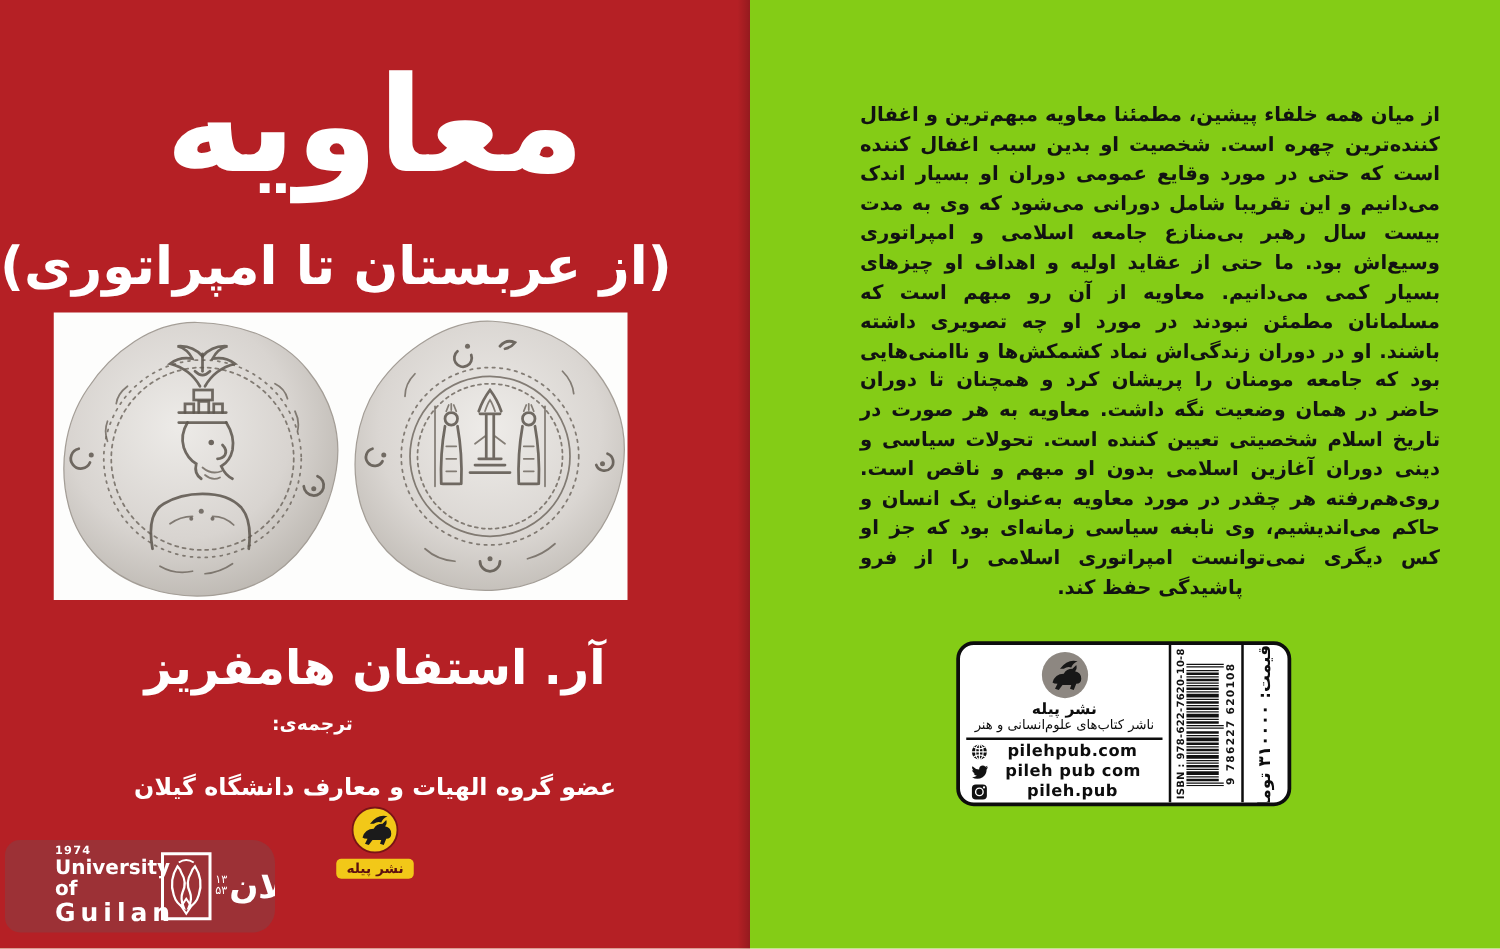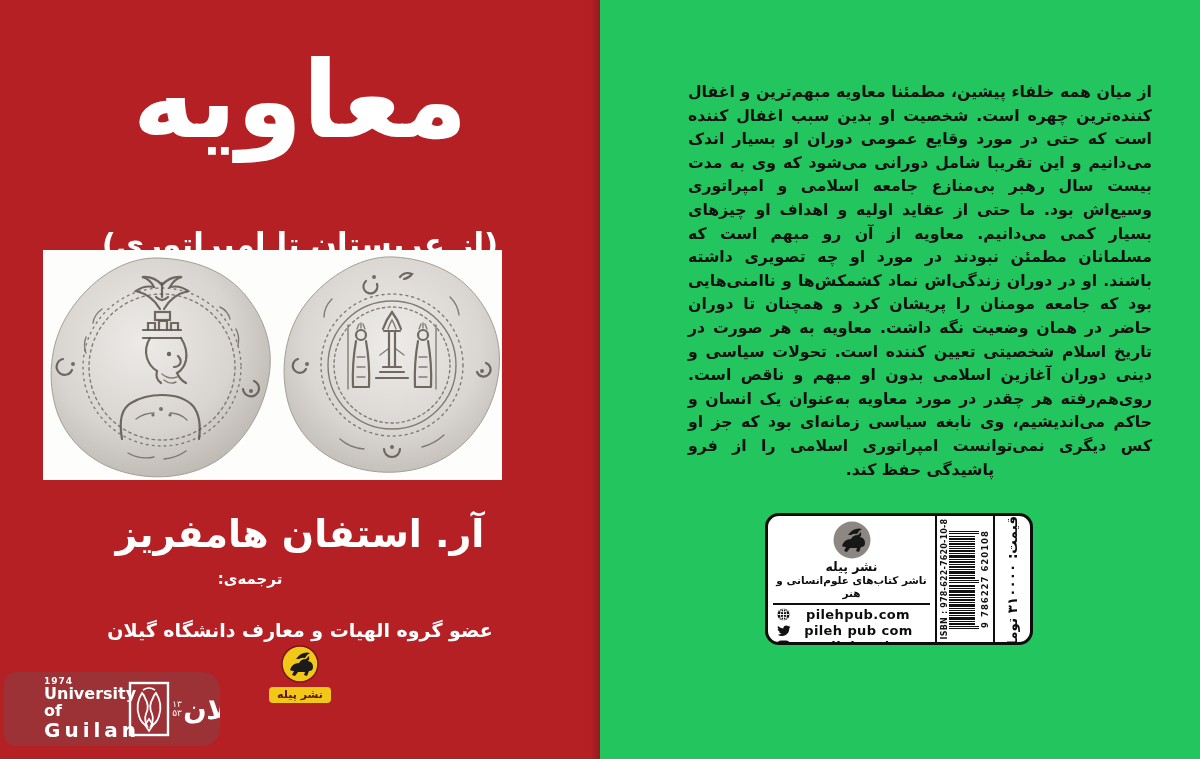--- a/index.html
+++ b/index.html
@@ -5,22 +5,22 @@
   * { margin:0; padding:0; box-sizing:border-box; }
   body { background:#ffffff; font-family:"DejaVu Sans", sans-serif; }
   .stage { position:relative; width:1200px; height:759px; background:#ffffff; overflow:hidden; }
 
   
   .front { position:absolute; left:0; top:0; width:600px; height:759px; background:#b52025; }
   .front::after { content:""; position:absolute; right:0; top:0; width:10px; height:100%;
                   background:linear-gradient(to right, rgba(0,0,0,0), rgba(0,0,0,0.18)); }
   .title { position:absolute; top:26px; left:0; width:600px; text-align:center;
            color:#ffffff; font-weight:bold; font-size:106px; line-height:150px; direction:rtl; }
-  .subtitle { position:absolute; top:188px; left:0; width:600px; text-align:center;
-              color:#ffffff; font-weight:bold; font-size:31px; direction:rtl;margin-top:38px; }
+  .subtitle { position:absolute; top:188px; left:0; width:600px; text-align:left;
+              color:#ffffff; font-weight:bold; font-size:42px; direction:rtl; }
   .coin-photo { position:absolute; left:43px; top:250px; width:459px; height:230px;
                 background:#fdfdfc; }
   .author { position:absolute; top:512px; left:0; width:600px; text-align:center;
             color:#ffffff; font-weight:bold; font-size:38px; direction:rtl; }
   .trans-label { position:absolute; top:570px; left:0; width:500px; text-align:center;
                  color:#ffffff; font-weight:bold; font-size:15px; direction:rtl; }
   .translator { position:absolute; top:593px; left:0; width:600px; text-align:center;
                 color:#ffffff; font-weight:bold; font-size:19px; direction:rtl; }
   .affiliation { position:absolute; top:619px; left:0; width:600px; text-align:center;
                  color:#ffffff; font-weight:bold; font-size:19px; direction:rtl; }
@@ -37,32 +37,32 @@
   .uni-year { font-size:9px; font-weight:bold; letter-spacing:1px; }
   .uni-l1 { font-size:16px;font-weight:bold; }
   .uni-l2 { font-size:20px; font-weight:bold; letter-spacing:4px; }
   .uni-emblem { flex:none; margin-left:6px; }
   .uni-fa-year { flex:none; width:10px; margin-left:2px; font-size:9px; line-height:9px;
                  word-break:break-all; text-align:center; }
   .uni-fa { flex:none; font-size:27px; font-weight:bold; direction:rtl; white-space:nowrap;
             transform:skewX(-6deg); margin-left:2px; }
 
   
-  .back { position:absolute; left:600px; top:0; width:600px; height:759px; background:#22c55e; }
+  .back { position:absolute; left:600px; top:0; width:600px; height:759px; background:#84cc16; }
   .blurb { position:absolute; left:88px; top:80px; width:464px;
            direction:rtl; text-align:justify; text-align-last:center;
            font-size:15.7px; line-height:23.6px; font-weight:bold; color:#121212; }
 
   .pubbox { position:absolute; left:165px; top:513px; width:268px; height:132px;
             border:3px solid #0d0d0d; border-radius:14px; background:#fff;
             display:flex; overflow:hidden; }
   .pb-left { width:167px; flex:none; padding-top:4px; text-align:center; color:#0d0d0d; }
   .pb-left svg.pb-logo { display:block; margin:0 auto; }
   .pb-name { font-size:12.5px; font-weight:bold; direction:rtl; line-height:14px; }
-  .pb-tag { font-size:10.5px; font-weight:bold; direction:rtl; line-height:13px; }
+  .pb-tag { font-size:10.5px; font-weight:normal; direction:rtl; line-height:13px; }
   .pb-rule { height:2px; background:#0d0d0d; margin:3px 5px 2px; }
   .pb-row { display:flex; align-items:center; padding:0 9px; height:15px; margin-top:1px; }
   .pb-row svg { flex:none; }
   .pb-row span { flex:1; text-align:center; font-size:13px; font-weight:bold;
                  letter-spacing:0.4px; color:#0d0d0d; }
   .pb-divider { width:2px; background:#0d0d0d; flex:none; }
   .pb-barcode { width:56px; flex:none; position:relative; }
   .bc-rot { position:absolute; left:50%; top:50%; width:120px; height:52px;
             transform:translate(-50%,-50%) rotate(-90deg);
             display:flex; flex-direction:column; align-items:center; justify-content:center; }

